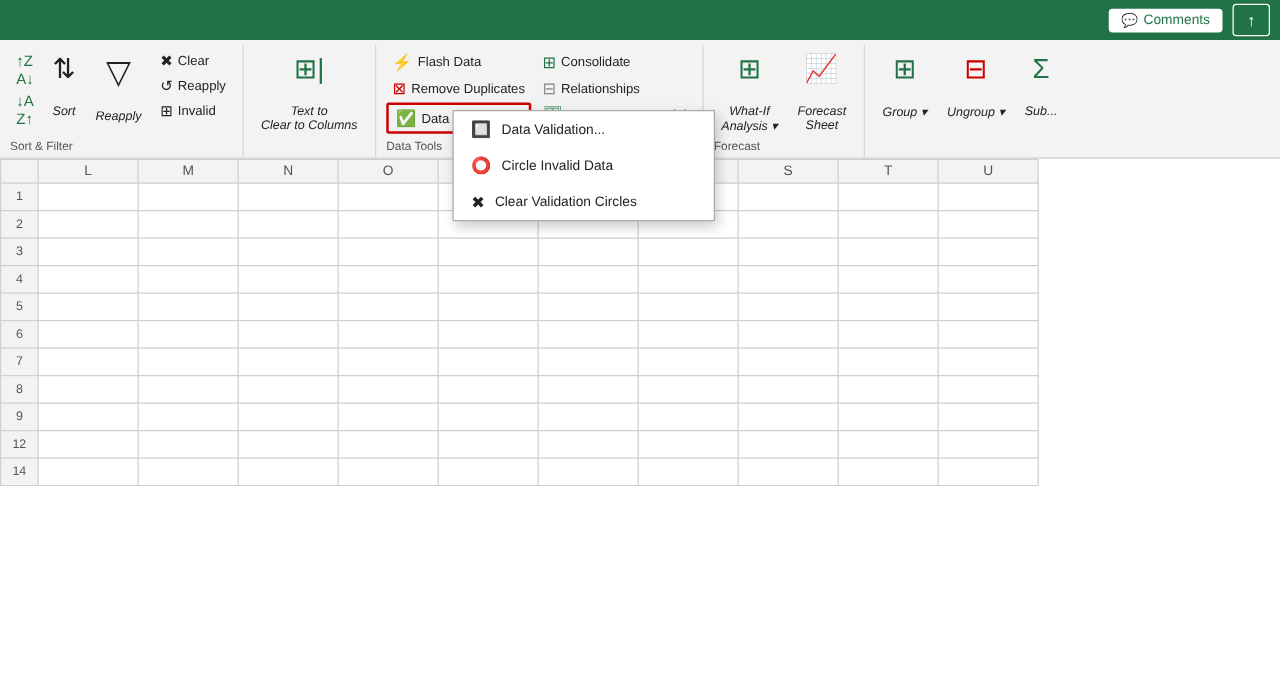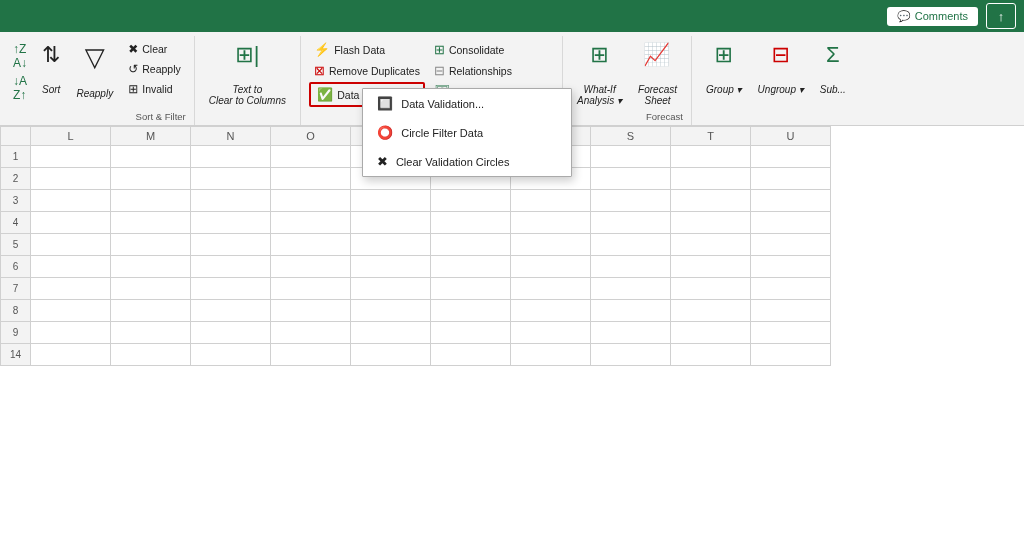--- a/index.html
+++ b/index.html
@@ -41,21 +41,21 @@
     .ribbon-group:last-child { border-right: none; }
 
     .ribbon-group-content {
       display: flex;
       align-items: flex-start;
       gap: 4px;
       flex: 1;
     }
 
     .ribbon-group-label {
-      text-align: right;
+      text-align: left;
       font-size: 9.5px;
       color: #555;
       padding: 2px 0 3px 0;
       border-top: 1px solid transparent;
     }
 
     .ribbon-btn-small {
       display: flex;
       align-items: center;
       gap: 4px;
@@ -308,21 +308,21 @@
 
 </div>
 
 <div class="dropdown-menu">
   <div class="dropdown-item">
     <span class="di-icon">🔲</span>
     <span>Data Validation...</span>
   </div>
   <div class="dropdown-item">
     <span class="di-icon">⭕</span>
-    <span>Circle Filter Data</span>
+    <span>Circle Invalid Data</span>
   </div>
   <div class="dropdown-item">
     <span class="di-icon">✖</span>
     <span>Clear Validation Circles</span>
   </div>
 </div>
 
 <div class="spreadsheet">
   <table>
     <thead>
@@ -452,20 +452,33 @@
           <td class="cell"></td>
           <td class="cell"></td>
           <td class="cell"></td>
           <td class="cell"></td>
           <td class="cell"></td>
           <td class="cell"></td>
           <td class="cell"></td>
           <td class="cell"></td>
         </tr>
         <tr>
+          <td class="row-num">12</td>
+          <td class="cell"></td>
+          <td class="cell"></td>
+          <td class="cell"></td>
+          <td class="cell"></td>
+          <td class="cell"></td>
+          <td class="cell"></td>
+          <td class="cell"></td>
+          <td class="cell"></td>
+          <td class="cell"></td>
+          <td class="cell"></td>
+        </tr>
+        <tr>
           <td class="row-num">14</td>
           <td class="cell"></td>
           <td class="cell"></td>
           <td class="cell"></td>
           <td class="cell"></td>
           <td class="cell"></td>
           <td class="cell"></td>
           <td class="cell"></td>
           <td class="cell"></td>
           <td class="cell"></td>

